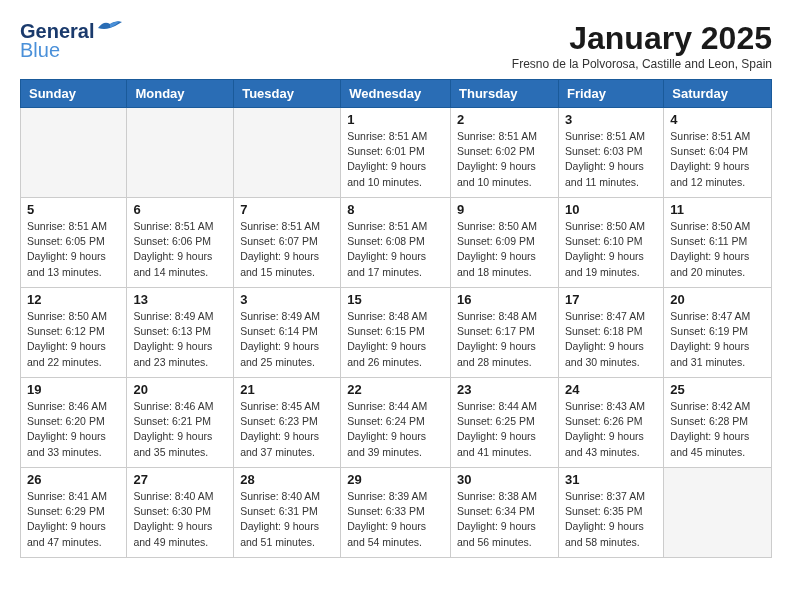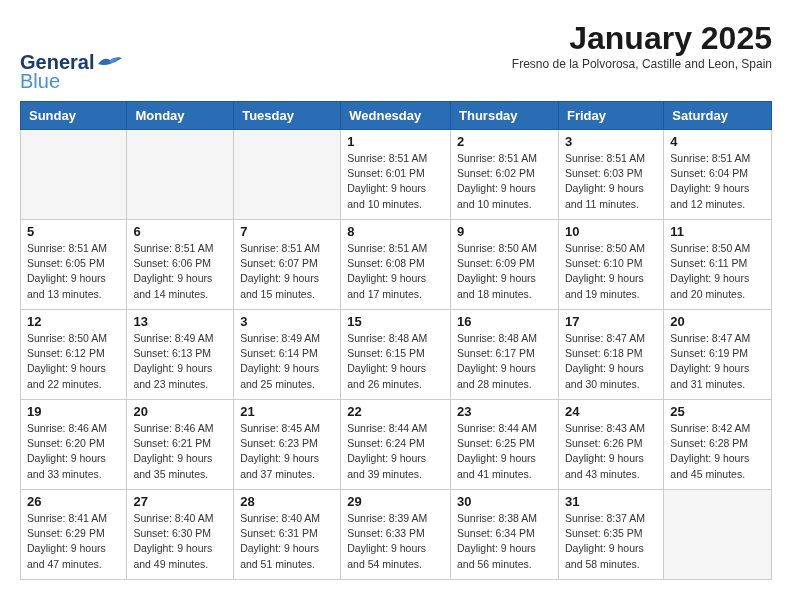--- a/index.html
+++ b/index.html
@@ -66,22 +66,21 @@
       color: #1a1a1a;
       margin-bottom: 2px;
     }
     .day-info {
       font-size: 10.5px;
       line-height: 1.45;
       color: #333;
     }
     .logo-wrapper {
       display: flex;
-      align-items: flex-end;
-      margin-top: 31px;
+      align-items: center;
     }
   </style>
 </head>
 <body>
 
 <div class="header-area">
   <div class="logo">
     <div class="logo-wrapper">
       <span style="font-size:20px;font-weight:bold;color:#1a3a6c;">General</span>
       <svg width="28" height="20" viewBox="0 0 28 20" style="margin-left:2px;margin-top:-8px;">

